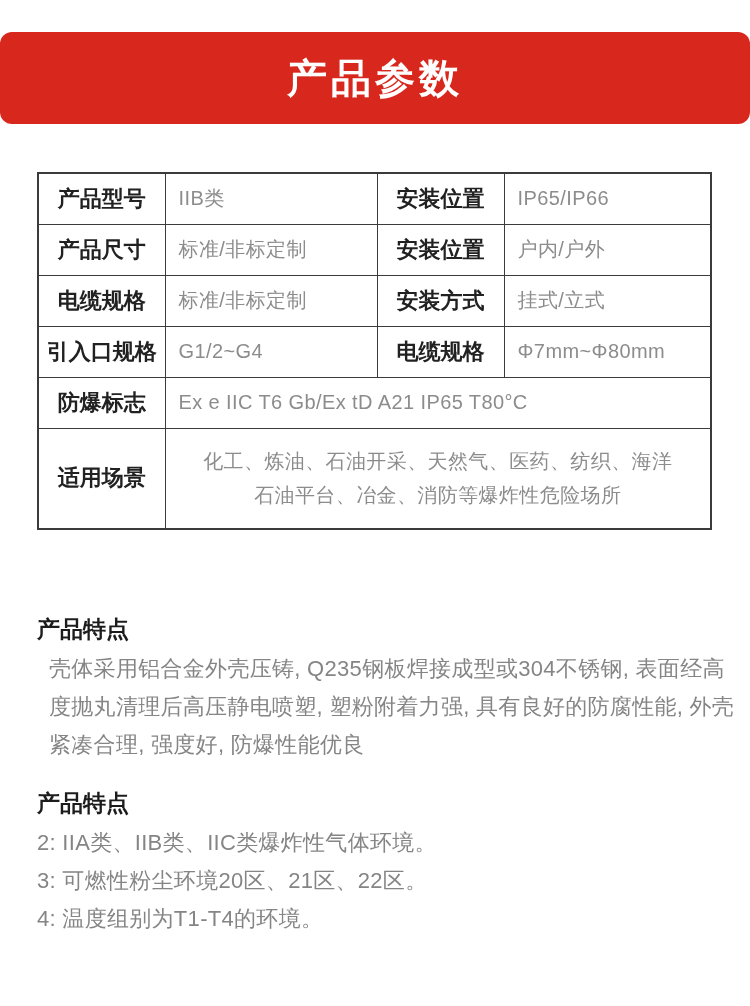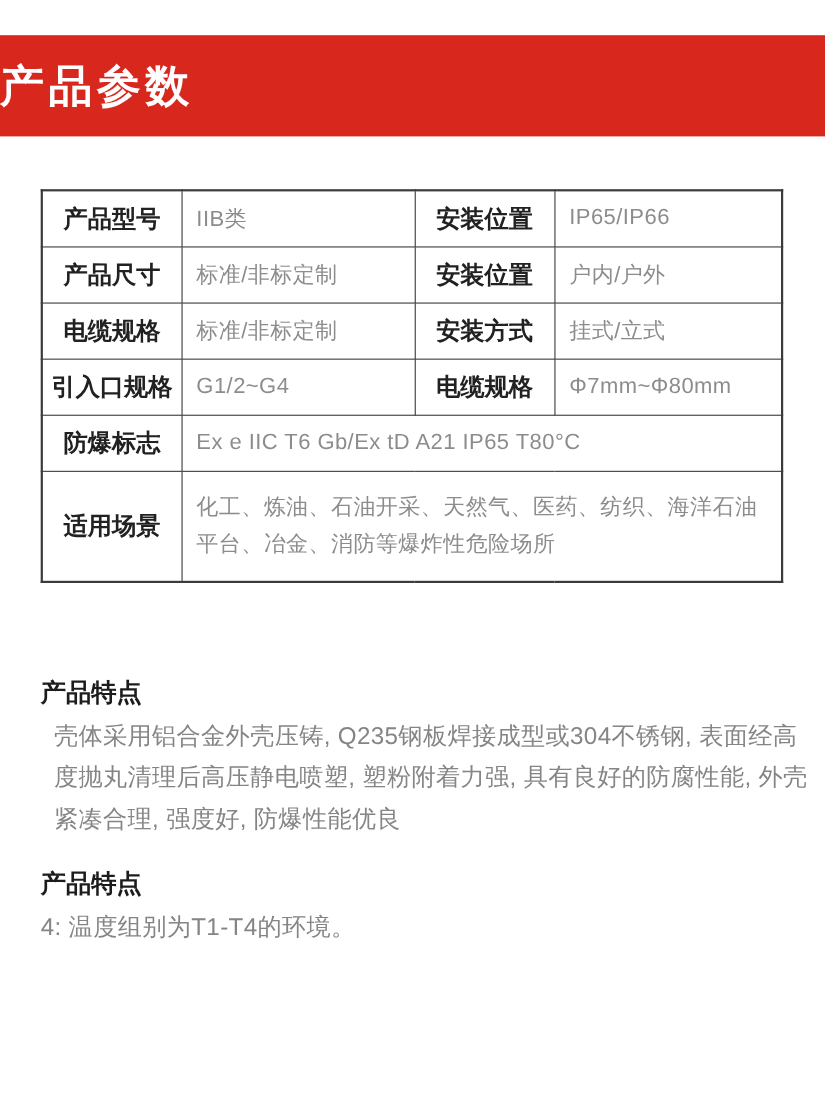--- a/index.html
+++ b/index.html
@@ -12,21 +12,22 @@
     background: #ffffff;
     overflow: hidden;
   }
   .banner {
     position: absolute;
     left: 0; top: 32px;
     width: 750px; height: 92px;
     background: var(--banner-red, #d8281e);
     display: flex;
     align-items: center;
-    justify-content: flex-start;
+    justify-content: center;
+    border-radius: 12px;
   }
   .banner-title {
     color: #ffffff;
     font-size: 40px;
     font-weight: bold;
     letter-spacing: 4px;
   }
   table.spec {
     position: absolute;
     left: 37px; top: 172px;
@@ -49,21 +50,22 @@
   td.value {
     color: var(--value-text, #8c8c8c);
     font-size: 20px;
     padding: 0 13px;
     letter-spacing: 0.4px;
     text-align: left;
   }
   tr.tall td { height: 101px; }
   td.value.wrap {
     line-height: 34px;
-    padding: 10px 13px;
+    padding: 10px 30px;
+    text-align: center;
   }
   .sec-heading {
     position: absolute;
     left: 37px;
     color: var(--heading-text, #1c1c1c);
     font-size: 23px;
     font-weight: bold;
   }
   #features-heading { top: 614px; }
   #scope-heading { top: 788px; }
@@ -137,16 +139,18 @@
         <td class="value wrap" colspan="3">化工、炼油、石油开采、天然气、医药、纺织、海洋石油平台、冶金、消防等爆炸性危险场所</td>
       </tr>
     </tbody>
   </table>
 
   <div class="sec-heading" id="features-heading">产品特点</div>
   <div class="features-body">壳体采用铝合金外壳压铸, Q235钢板焊接成型或304不锈钢, 表面经高度抛丸清理后高压静电喷塑, 塑粉附着力强, 具有良好的防腐性能, 外壳紧凑合理, 强度好, 防爆性能优良</div>
 
   <div class="sec-heading" id="scope-heading">产品特点</div>
   <div class="scope-list">
+    <div>2: IIA类、IIB类、IIC类爆炸性气体环境。</div>
+    <div>3: 可燃性粉尘环境20区、21区、22区。</div>
     <div>4: 温度组别为T1-T4的环境。</div>
   </div>
 
 </div>
 
 </body></html>

